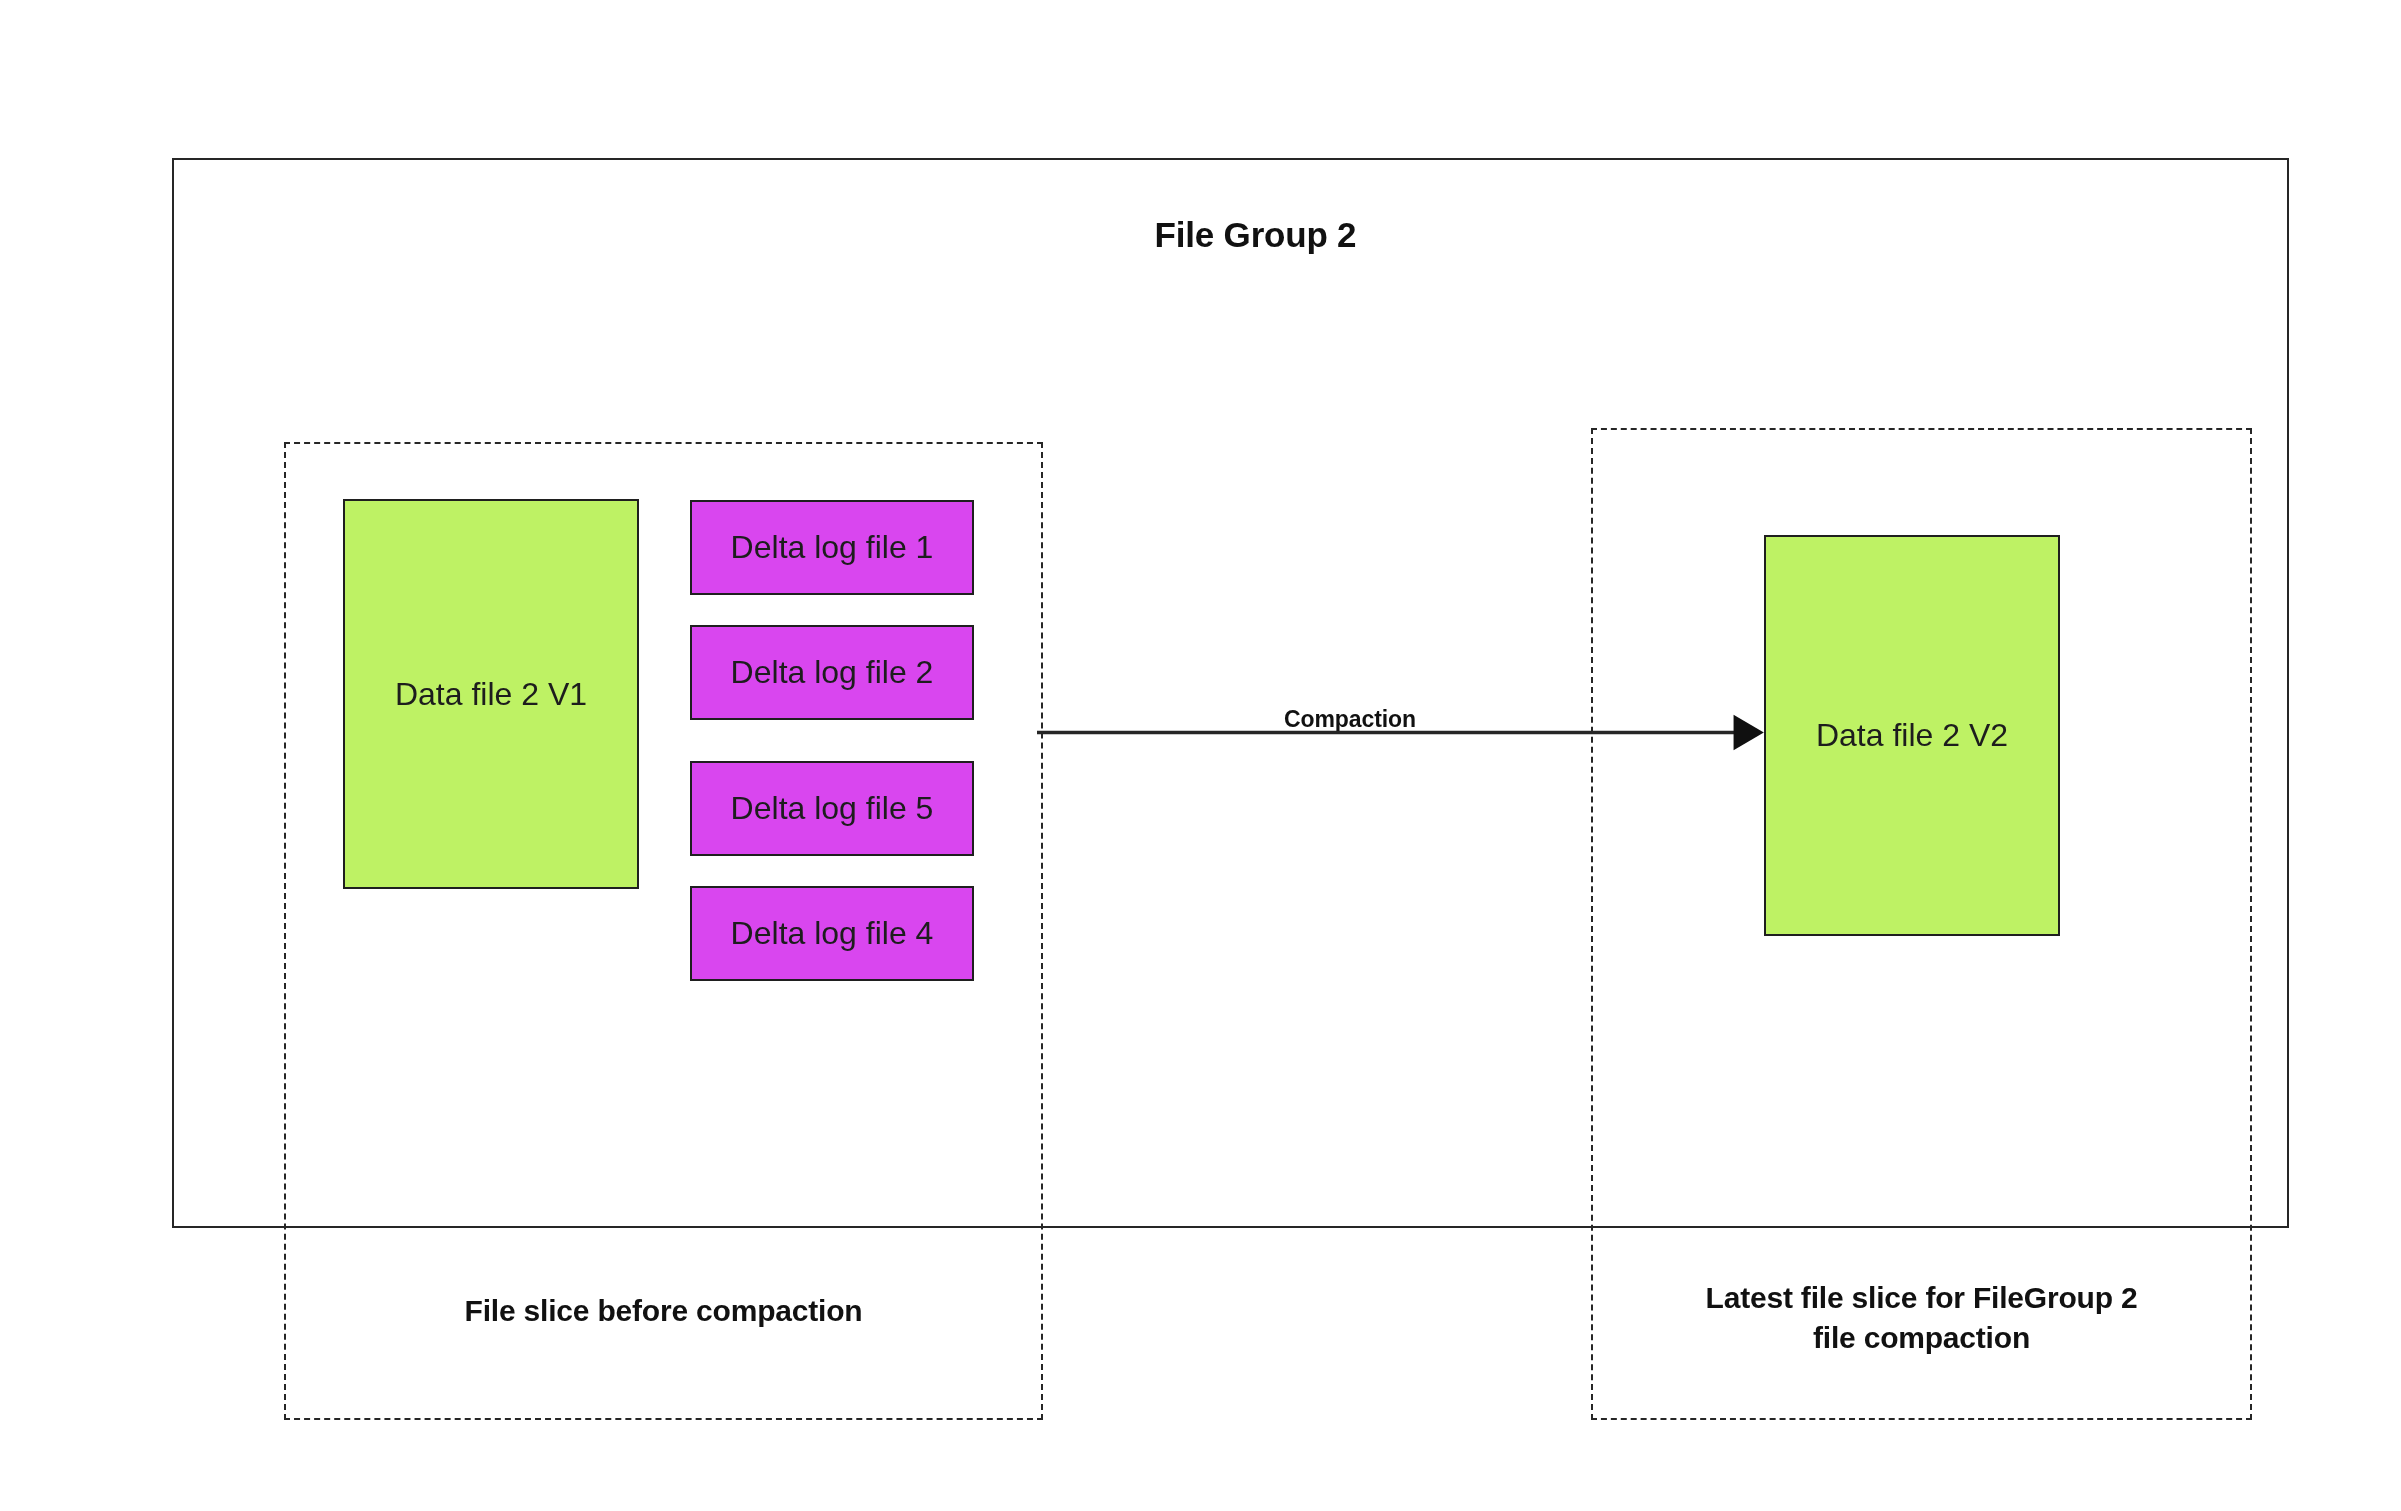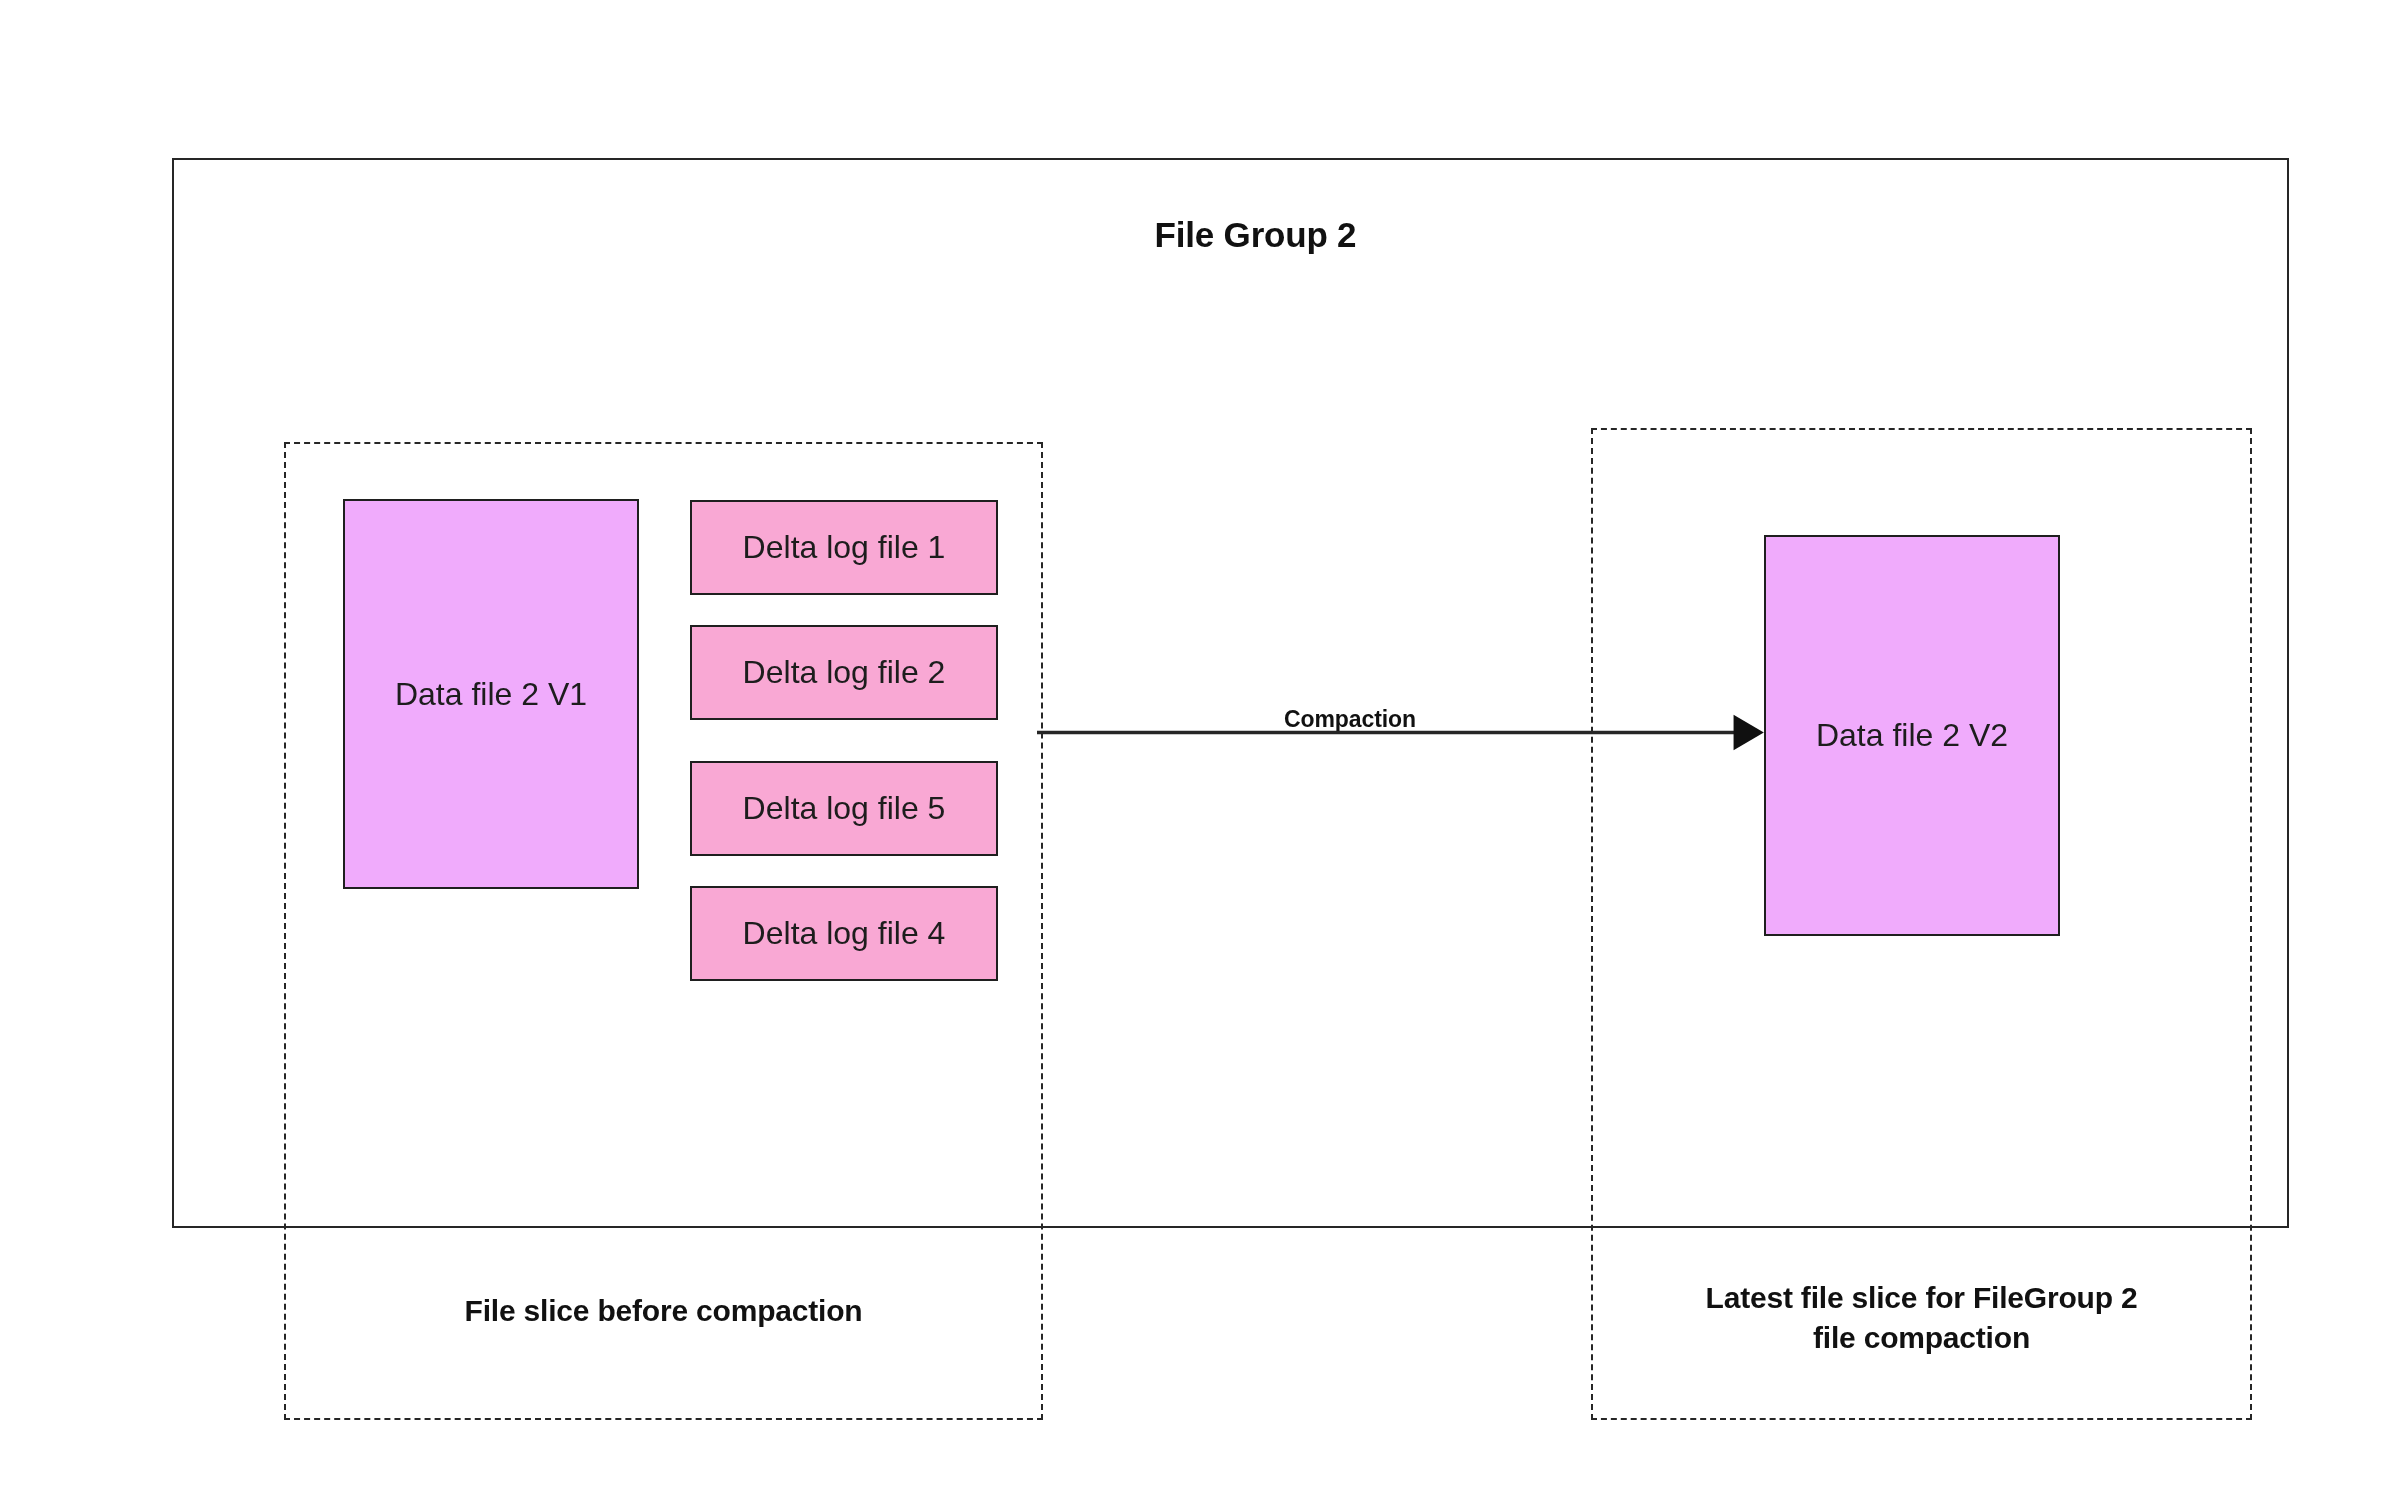--- a/index.html
+++ b/index.html
@@ -65,21 +65,21 @@
   .slice-after {
     left: 1591px;
     top: 428px;
     width: 661px;
     height: 992px;
   }
 
   
   .data-file {
     position: absolute;
-    background: #f0abfc;
+    background: #bef264;
     border: 2.4px solid #1f1f1f;
     box-sizing: border-box;
     display: flex;
     align-items: center;
     justify-content: center;
     font-size: 32px;
     font-weight: normal;
     color: #1d1d1d;
     letter-spacing: 0px;
   }
@@ -93,23 +93,23 @@
     left: 1764px;
     top: 535px;
     width: 296px;
     height: 401px;
   }
 
   
   .delta-log {
     position: absolute;
     left: 690px;
-    width: 308px;
+    width: 284px;
     height: 95px;
-    background: #f9a8d4;
+    background: #d946ef;
     border: 2.4px solid #1f1f1f;
     box-sizing: border-box;
     display: flex;
     align-items: center;
     justify-content: center;
     font-size: 32px;
     color: #1d1d1d;
   }
   .delta-log-0 { top: 500px; }
   .delta-log-1 { top: 625px; }

